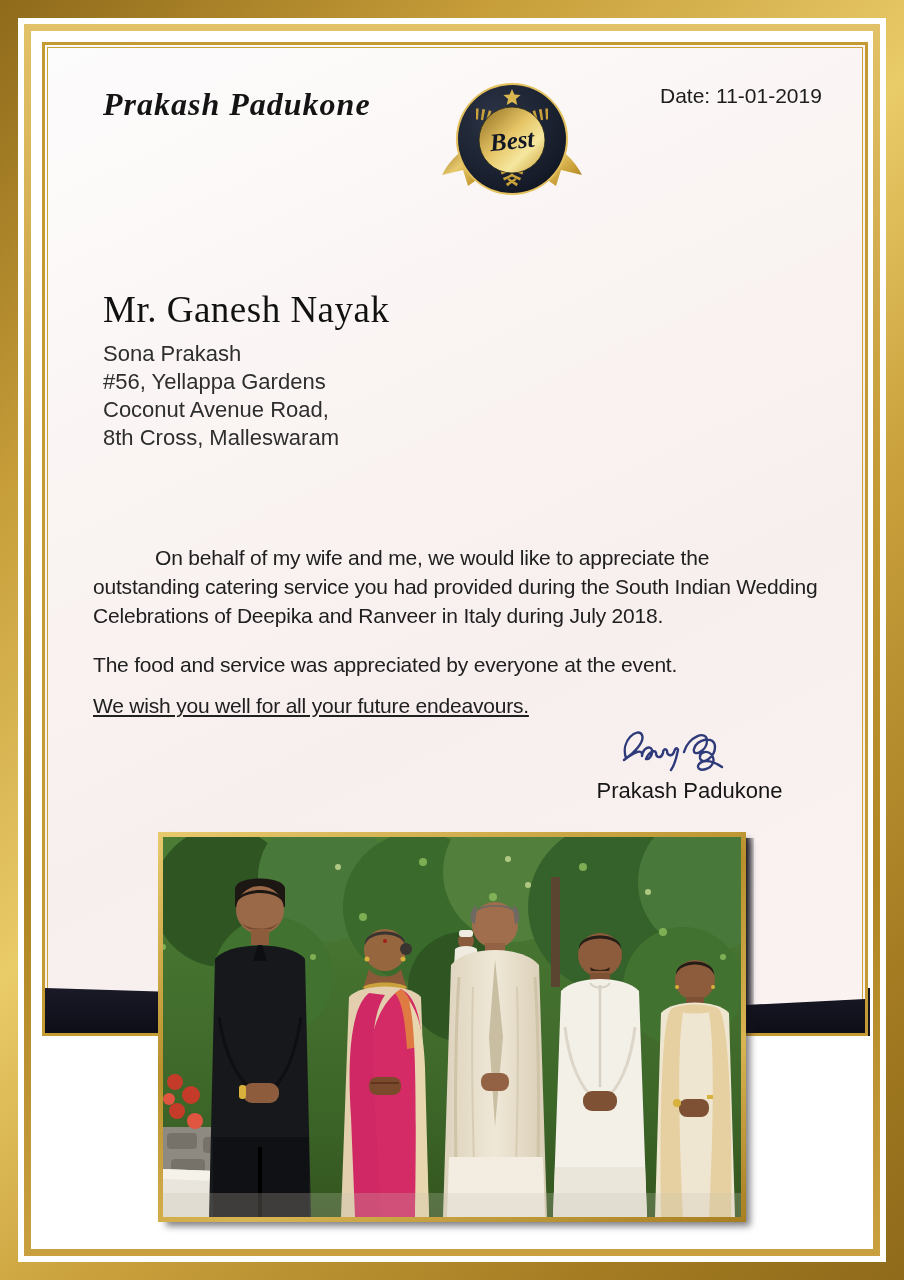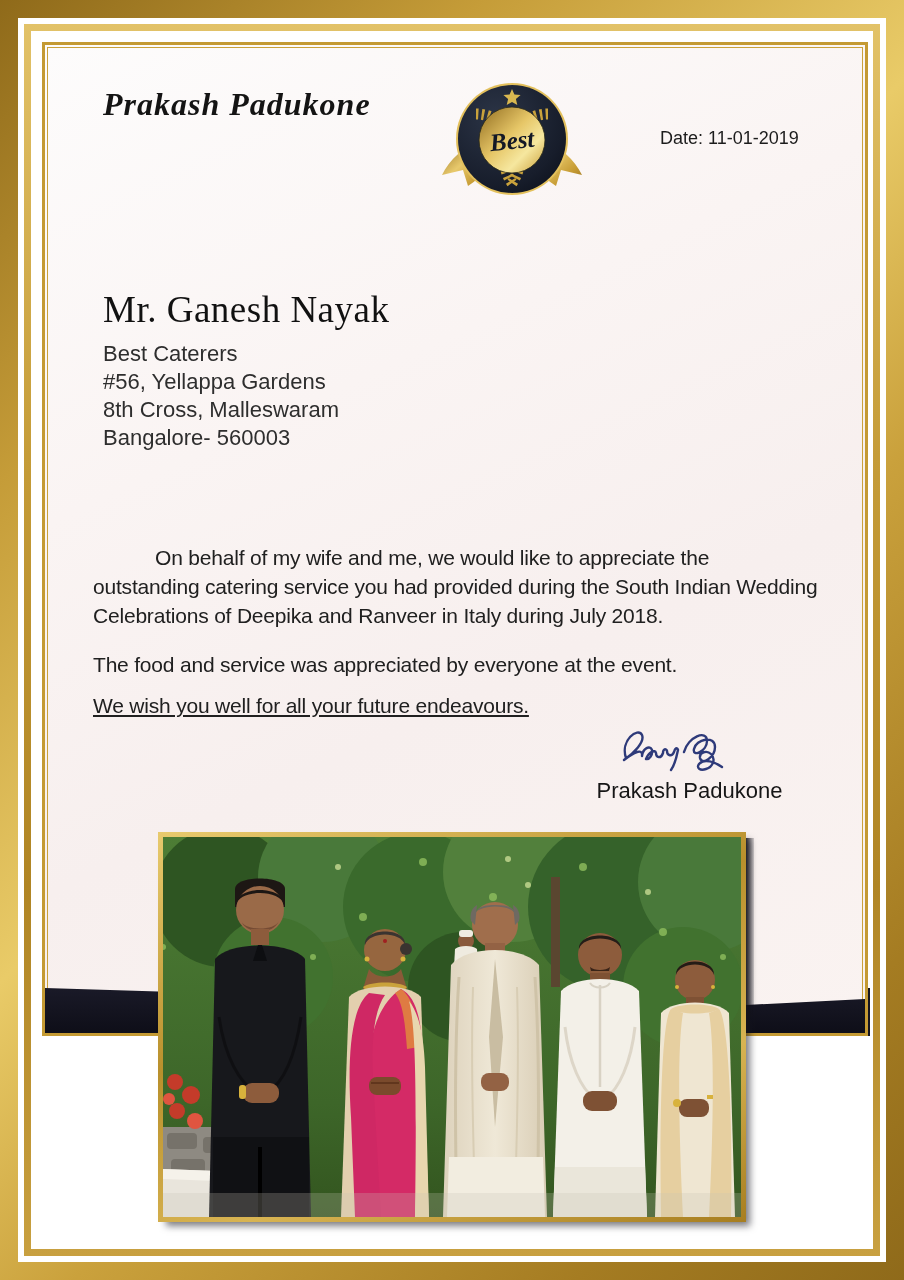--- a/index.html
+++ b/index.html
@@ -23,21 +23,21 @@
   .cert-inner-line { position:absolute; inset:2px; border:1px solid #c9a23c; }
   .cert-footer { position:absolute; left:0; right:0; bottom:0; height:46px;
     background:linear-gradient(180deg,#1a1a28,#0e0e18);
     clip-path:polygon(0 2%, 78% 46%, 100% 26%, 100% 100%, 0 100%); }
 
   
   .content { position:absolute; inset:0; z-index:5; color:#1b1b1b; }
   .letterhead-name { position:absolute; left:103px; top:86px;
     font-family:"Liberation Serif", serif; font-style:italic; font-weight:600;
     font-size:32px; letter-spacing:1px; color:#141414; }
-  .date { position:absolute; left:660px; top:84px; font-size:18px; color:#1c1c1c;margin-top:44px; }
+  .date { position:absolute; left:660px; top:84px; font-size:21px; color:#1c1c1c; }
 
   .badge { position:absolute; left:437px; top:80px; width:150px; height:120px; }
 
   .address { position:absolute; left:103px; top:288px; font-size:22px; color:#2e2e2e; }
   .salutation { margin-bottom:20px; }
   .recipient-name { font-family:"Liberation Serif", serif; font-size:37px; color:#111;
     margin-bottom:9px; letter-spacing:0.5px; }
   .addr-line { line-height:28px; }
 
   .letter-body { position:absolute; left:93px; top:543px; width:728px;
@@ -109,24 +109,24 @@
     <circle cx="75" cy="59" r="54" fill="url(#navGrad)"></circle>
     <path d="M75,103 A44,44 0 0 0 39,34" fill="none" stroke="#c9a23c" stroke-width="11" stroke-dasharray="2.5 3.3"></path>
     <path d="M75,103 A44,44 0 0 1 111,34" fill="none" stroke="#c9a23c" stroke-width="11" stroke-dasharray="2.5 3.3"></path>
     <circle cx="75" cy="60" r="33" fill="url(#cenGrad)" stroke="#2a2a18" stroke-width="0.8"></circle>
     <polygon points="75,9 77.4,14.6 83.6,15.1 78.9,19.1 80.3,25.1 75,21.9 69.7,25.1 71.1,19.1 66.4,15.1 72.6,14.6" fill="#d9b850"></polygon>
     <text x="75" y="69" font-family="Liberation Serif, serif" font-style="italic" font-weight="bold" font-size="25" fill="#131826" text-anchor="middle" transform="rotate(-6 75 60)">Best</text>
   </svg>
 
   <div class="address">
     <div class="recipient-name">Mr. Ganesh Nayak</div>
-    <div class="addr-line">Best Caterers</div>
+    <div class="addr-line">Sona Prakash</div>
     <div class="addr-line">#56, Yellappa Gardens</div>
+    <div class="addr-line">Coconut Avenue Road,</div>
     <div class="addr-line">8th Cross, Malleswaram</div>
-    <div class="addr-line">Bangalore- 560003</div>
   </div>
 
   <div class="letter-body">
     <p class="indent">On behalf of my wife and me, we would like to appreciate the outstanding catering service you had provided during the South Indian Wedding Celebrations of Deepika and Ranveer in Italy during July 2018.</p>
     <p>The food and service was appreciated by everyone at the event.</p>
     <p class="last">We wish you well for all your future endeavours.</p>
   </div>
 
   <div class="sig-block">
     <svg class="sig-scrawl" width="160" height="54" viewBox="0 0 160 54">

